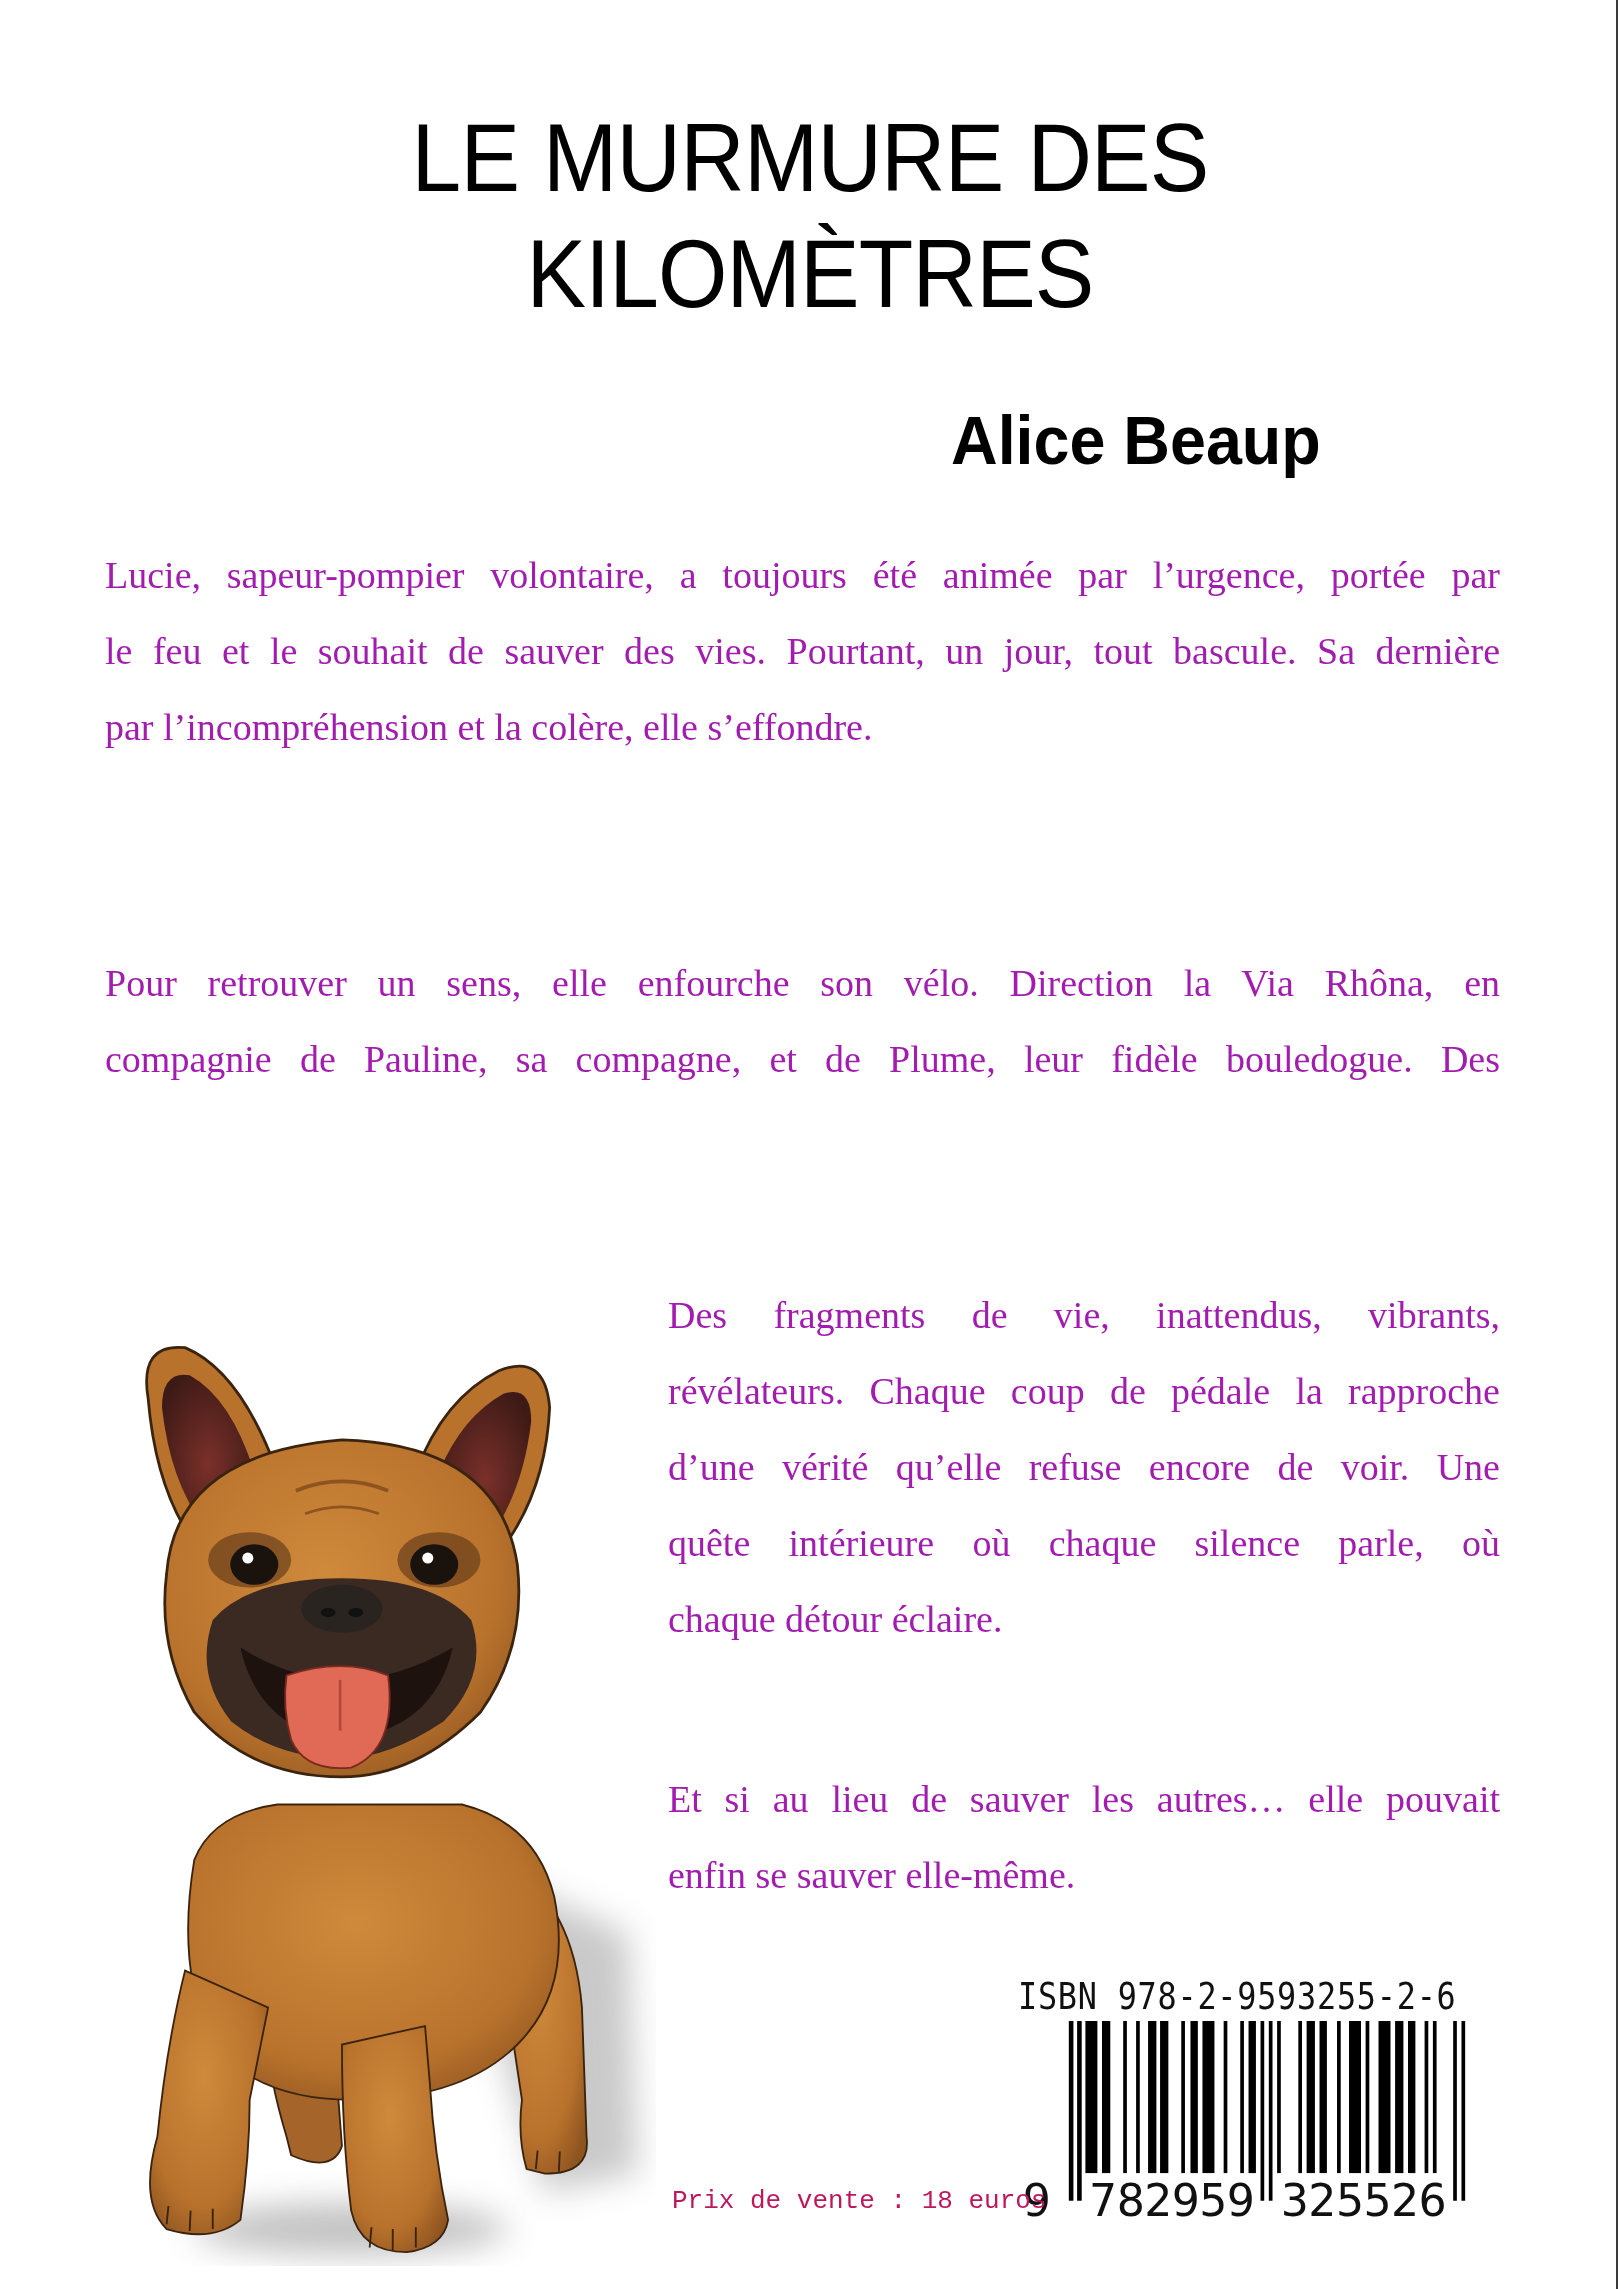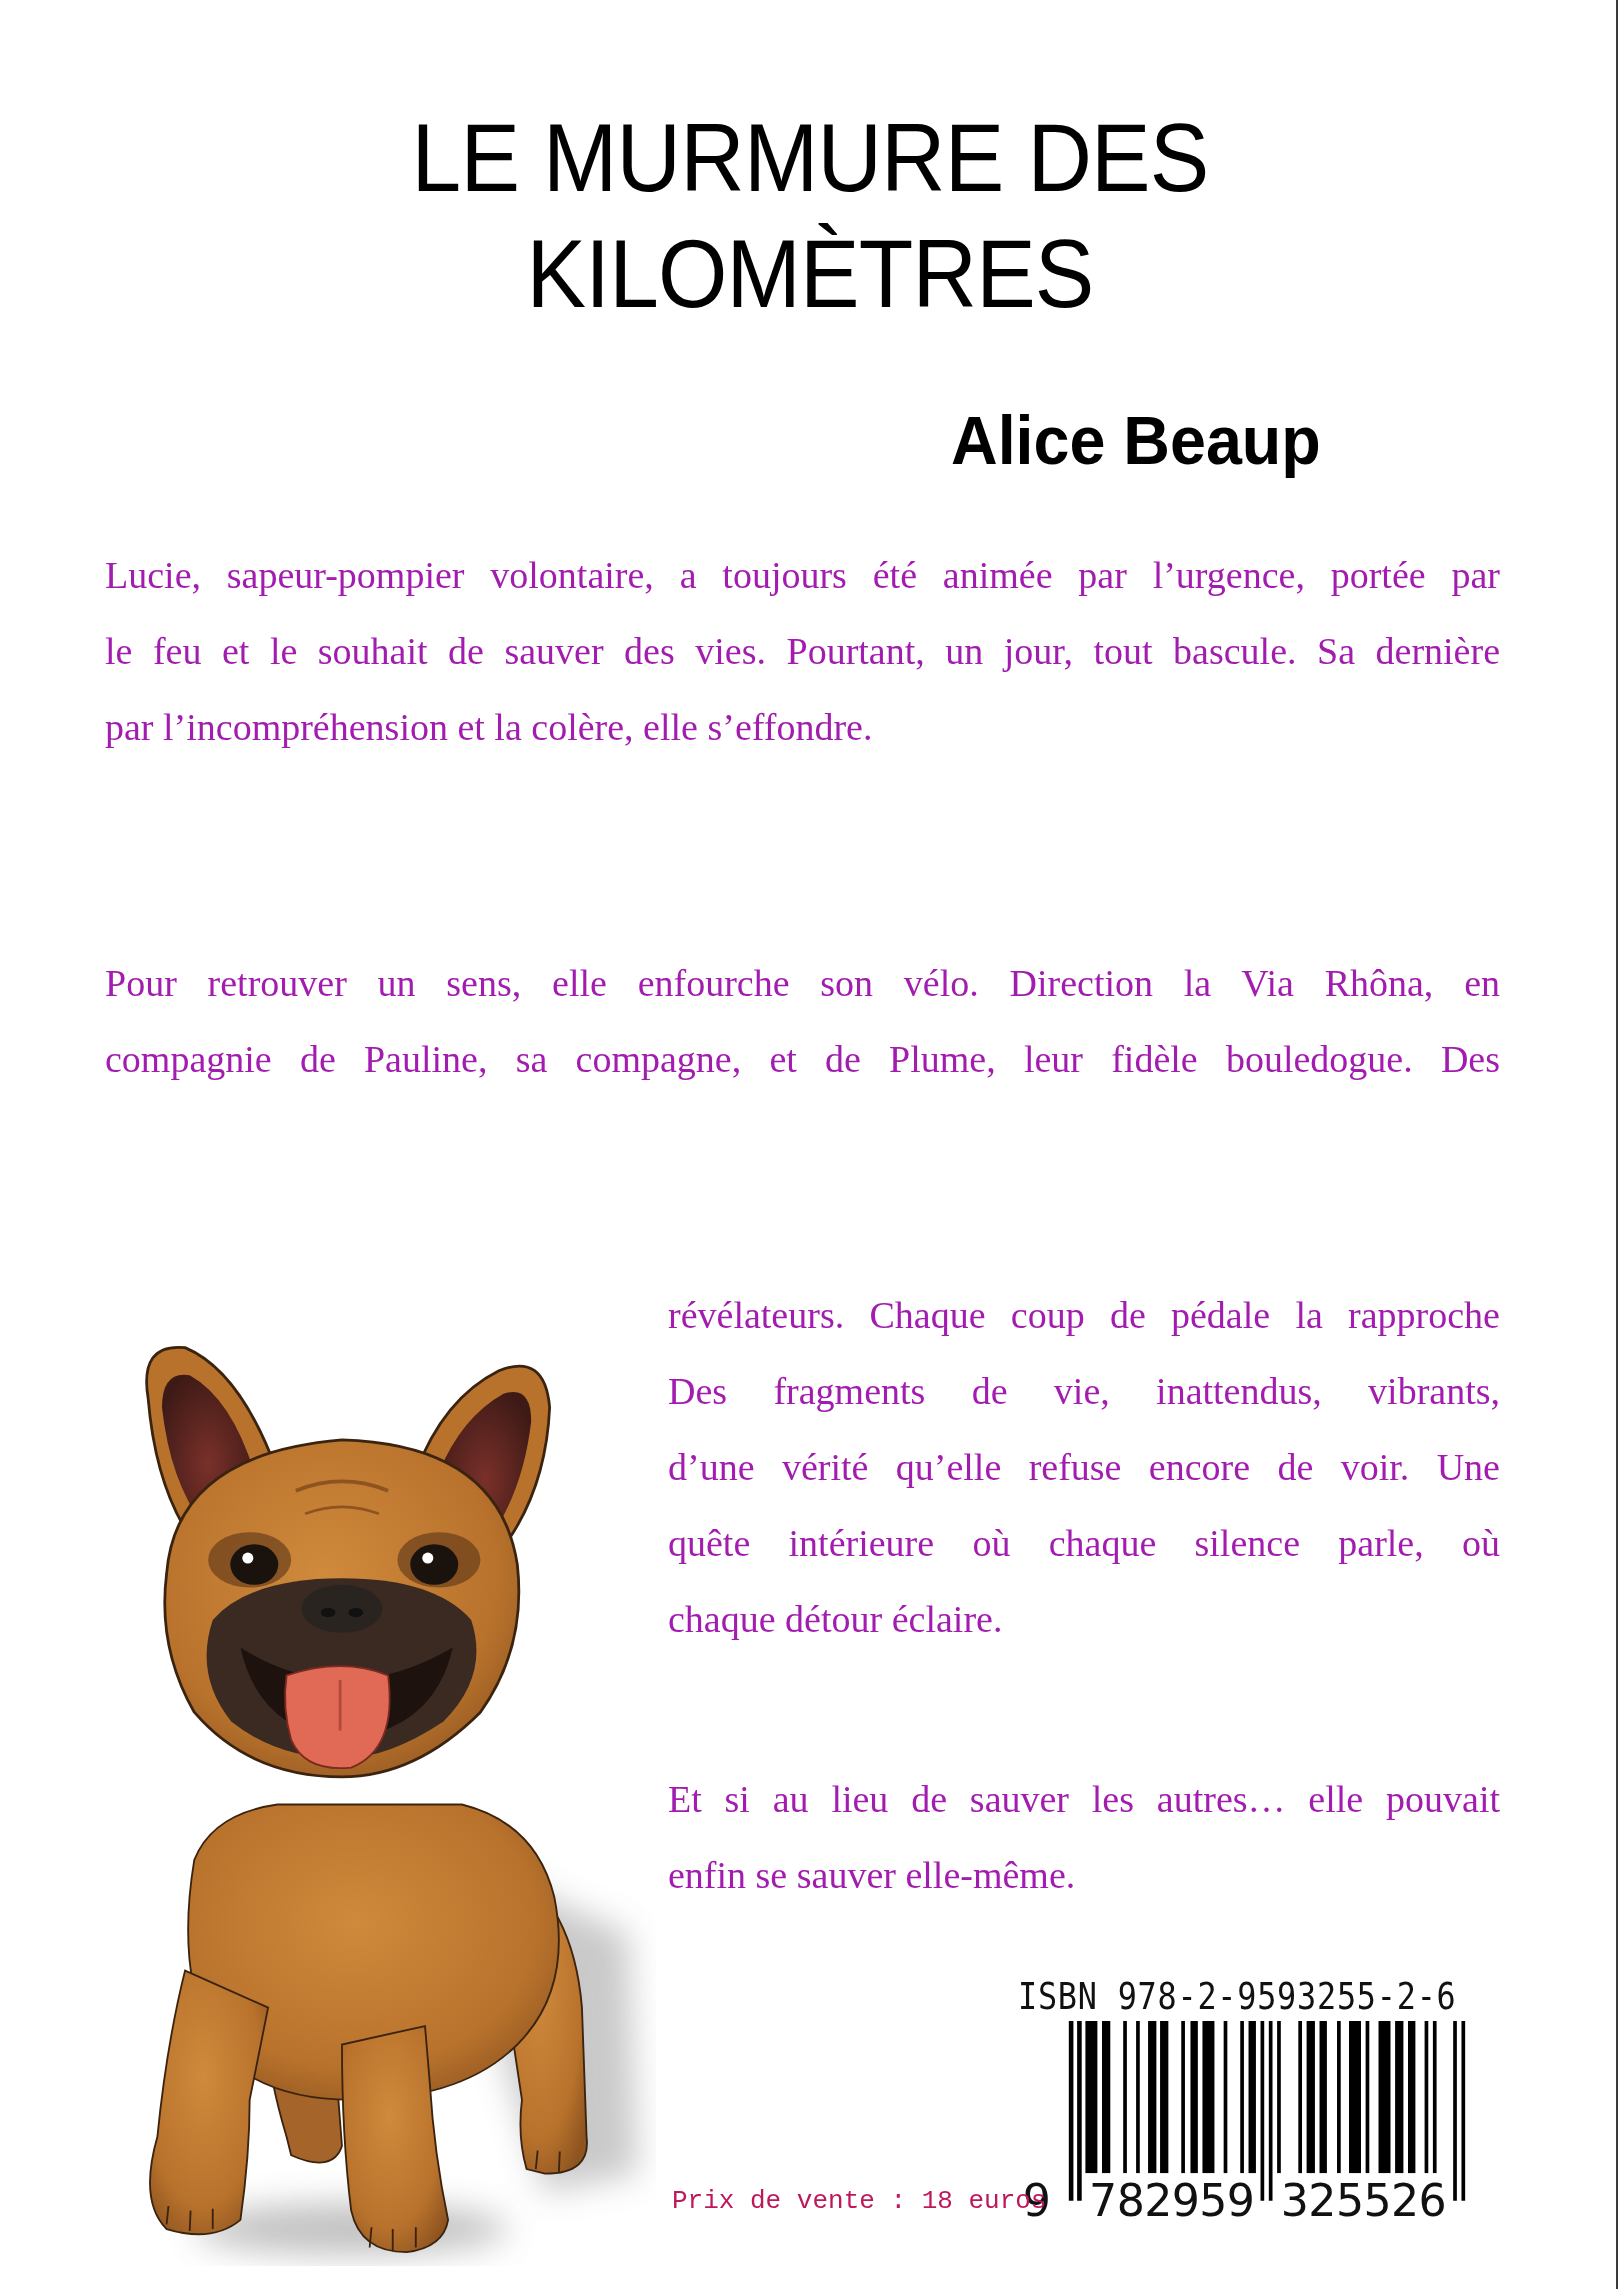--- a/index.html
+++ b/index.html
@@ -50,22 +50,22 @@
     <span class="ln">le feu et le souhait de sauver des vies. Pourtant, un jour, tout bascule. Sa dernière</span>
     <span class="ln last">par l’incompréhension et la colère, elle s’effondre.</span>
   </p>
 
   <p class="para p2">
     <span class="ln">Pour retrouver un sens, elle enfourche son vélo. Direction la Via Rhôna, en</span>
     <span class="ln">compagnie de Pauline, sa compagne, et de Plume, leur fidèle bouledogue. Des</span>
   </p>
 
   <p class="para p3">
+    <span class="ln">Des fragments de vie, inattendus, vibrants,</span>
     <span class="ln">révélateurs. Chaque coup de pédale la rapproche</span>
-    <span class="ln">Des fragments de vie, inattendus, vibrants,</span>
     <span class="ln">d’une vérité qu’elle refuse encore de voir. Une</span>
     <span class="ln">quête intérieure où chaque silence parle, où</span>
     <span class="ln last">chaque détour éclaire.</span>
   </p>
 
   <p class="para p4">
     <span class="ln">Et si au lieu de sauver les autres… elle pouvait</span>
     <span class="ln last">enfin se sauver elle-même.</span>
   </p>
 

